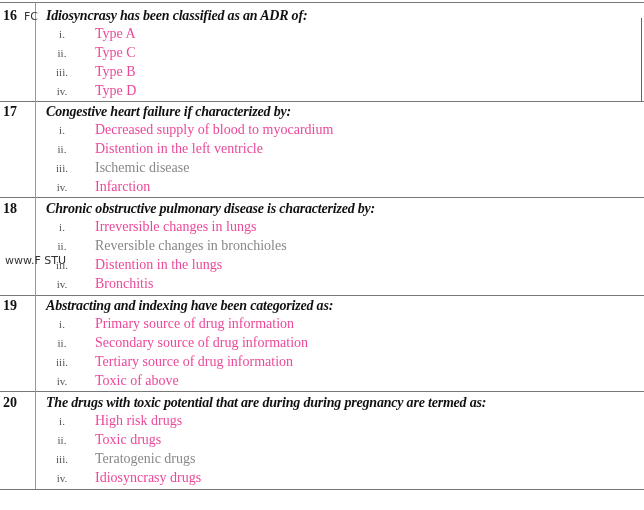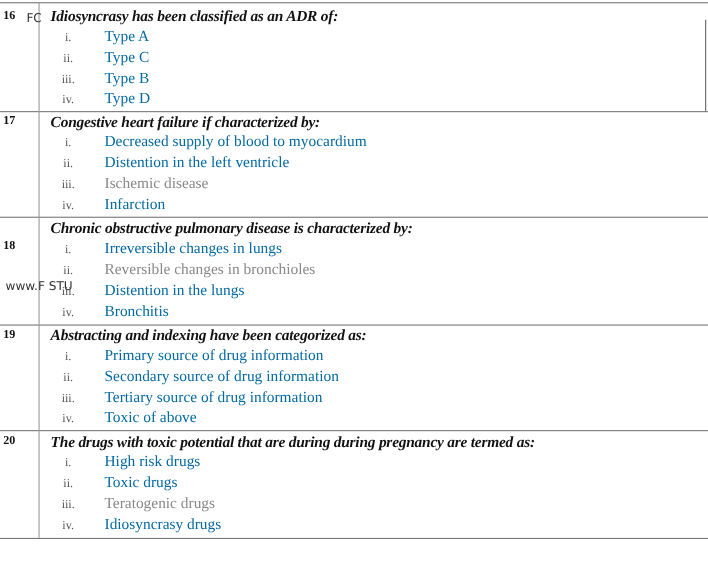--- a/index.html
+++ b/index.html
@@ -1,25 +1,25 @@
 <!DOCTYPE html>
 <html><head>
   <meta charset="utf-8">
   <style>
     html, body { margin:0; padding:0; background:#ffffff; }
     body { width:644px; height:510px; position:relative; overflow:hidden;
       font-family:"Liberation Serif","DejaVu Serif",serif; color:#111; }
     .hline { position:absolute; left:0; width:644px; height:0; border-top:1.5px solid #777; }
     .vline { position:absolute; left:35px; width:0; border-left:1.5px solid #999; }
     .rline { position:absolute; left:641px; width:0; border-left:1.5px solid #666; }
-    .qnum { position:absolute; left:3px; font-weight:bold; font-size:11px; }
+    .qnum { position:absolute; left:3px; font-weight:bold; font-size:14px; }
     .qtext { position:absolute; left:46px; font-weight:bold; font-style:italic; font-size:14px; letter-spacing:-0.2px; white-space:nowrap; }
     .opt { position:absolute; left:48px; font-size:14px; white-space:nowrap; height:19px; }
     .opt .roman { position:absolute; left:0; width:28px; text-align:center; font-size:11px; color:#555; top:2px; }
-    .opt .otext { position:absolute; left:47px; color:#0369a1; }
+    .opt .otext { position:absolute; left:47px; color:#ec4899; }
     .faded { color:#888 !important; }
     .wm { position:absolute; font-family:"DejaVu Sans",sans-serif; font-size:11px; color:#333; white-space:nowrap; }
   </style>
 </head>
 <body>
 
 <div class="hline" style="top:2px;"></div>
 <div class="hline" style="top:101px;"></div>
 <div class="hline" style="top:197px;"></div>
 <div class="hline" style="top:295px;"></div>
@@ -67,21 +67,21 @@
       <span class="roman">iii.</span>
       <span class="otext faded">Ischemic disease</span>
     </div>
   <div class="opt" style="top:179px;">
       <span class="roman">iv.</span>
       <span class="otext">Infarction</span>
     </div>
 </div>
 
 <div>
-  <div class="qnum" style="top:217px;text-align:right;">18</div>
+  <div class="qnum" style="top:201px;text-align:right;">18</div>
   <div class="qtext" style="top:201px;">Chronic obstructive pulmonary disease is characterized by:</div>
   <div class="opt" style="top:219px;">
       <span class="roman">i.</span>
       <span class="otext">Irreversible changes in lungs</span>
     </div>
   <div class="opt" style="top:238px;">
       <span class="roman">ii.</span>
       <span class="otext faded">Reversible changes in bronchioles</span>
     </div>
   <div class="opt" style="top:257px;">

